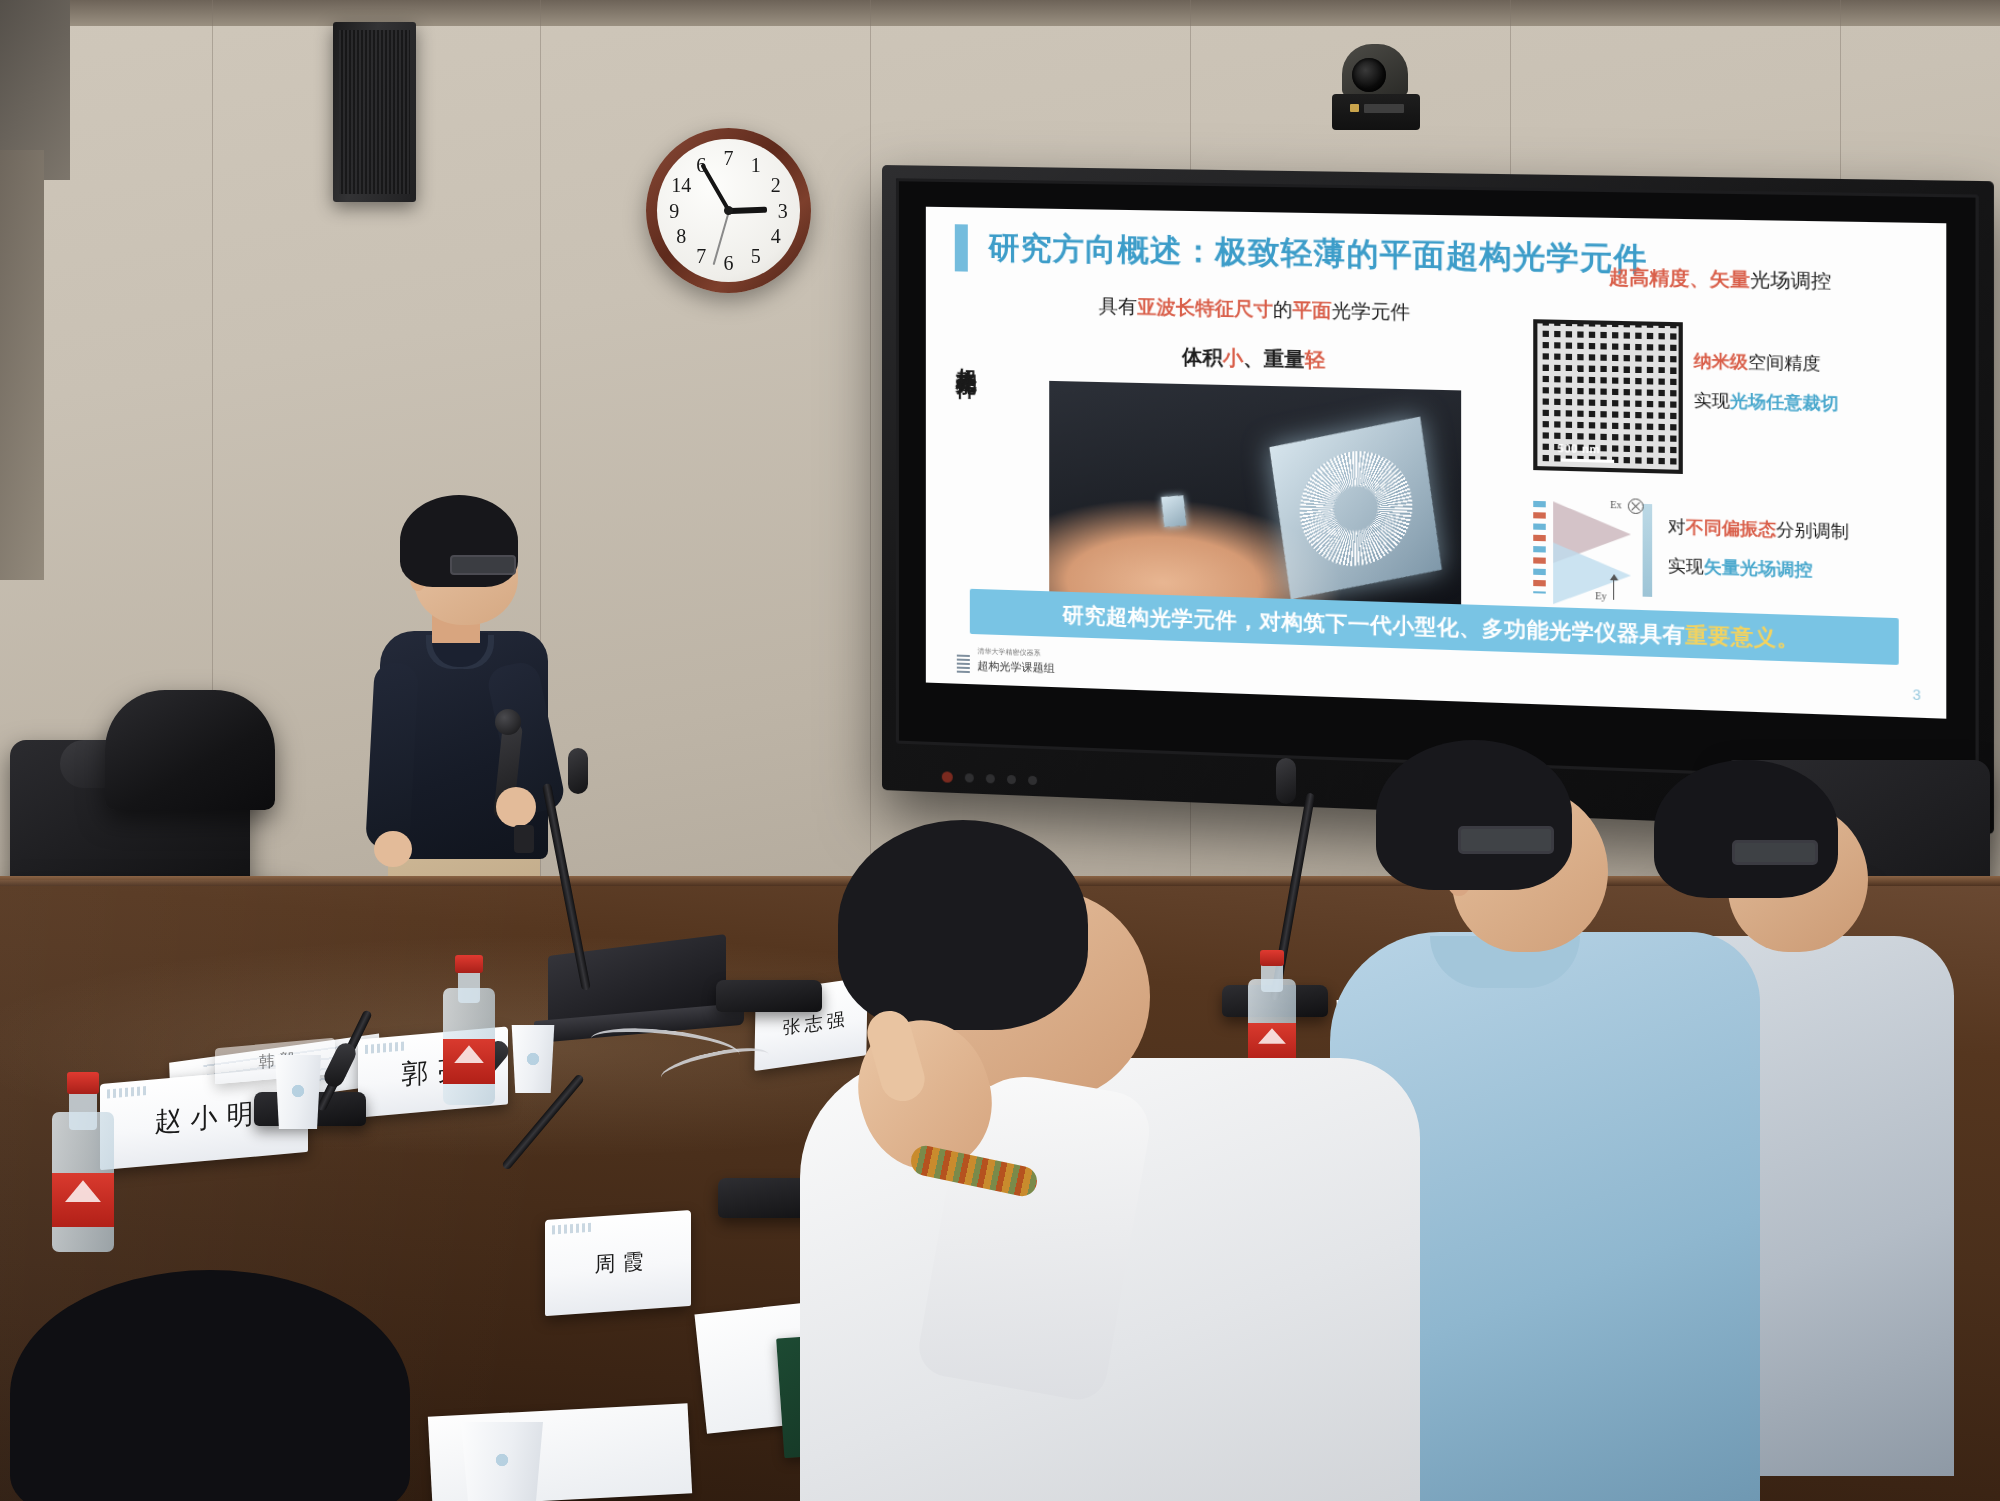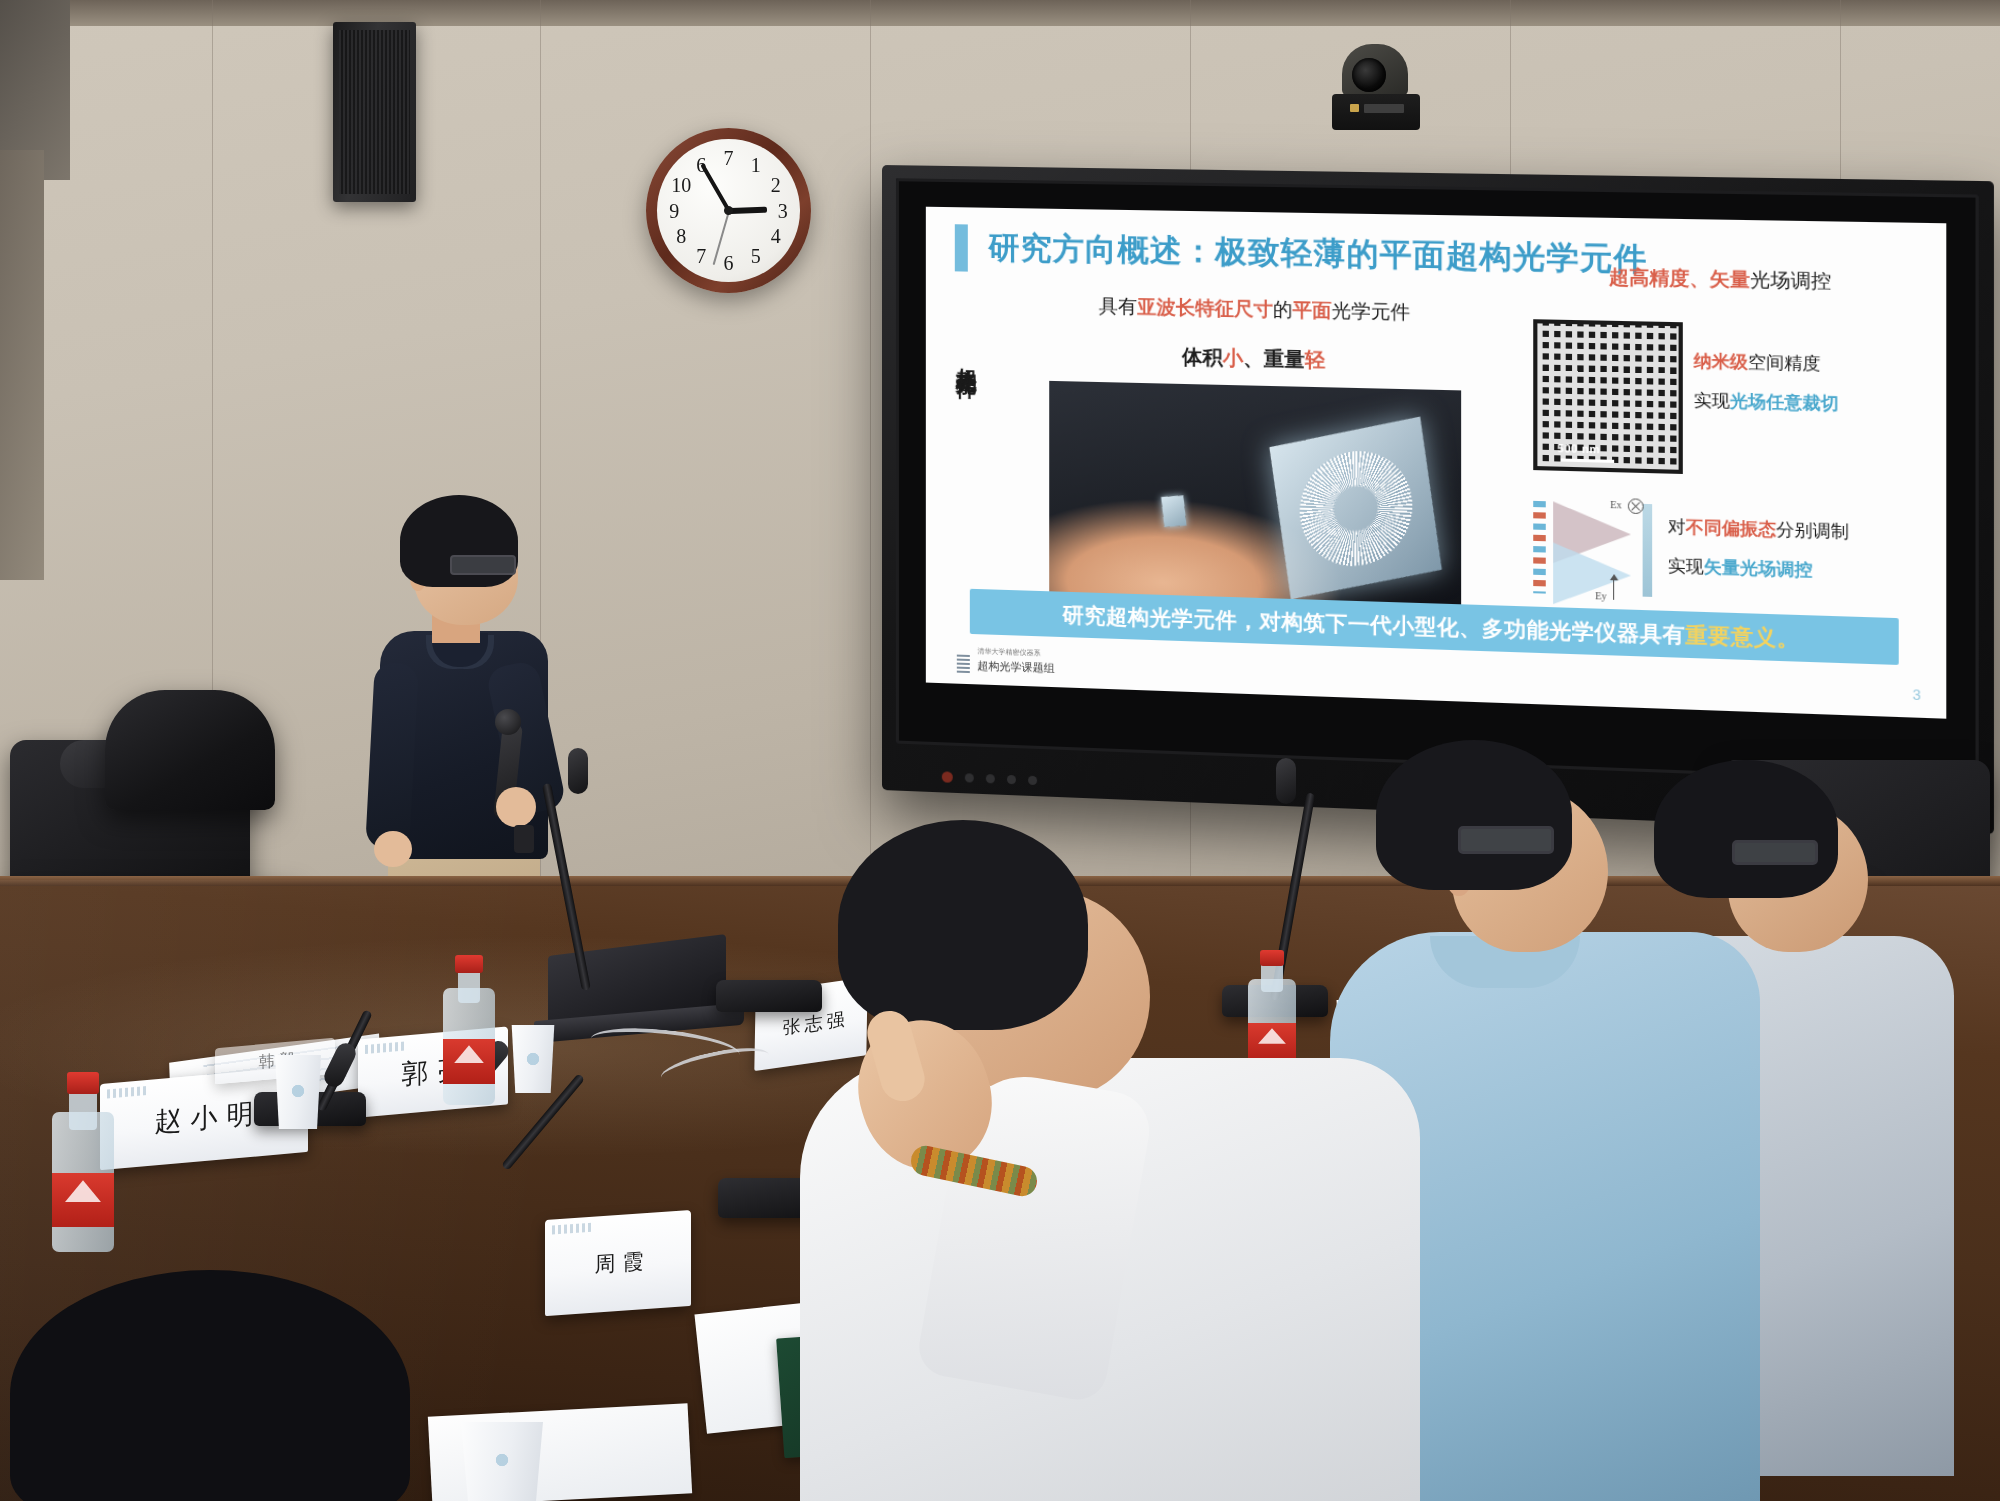--- a/index.html
+++ b/index.html
@@ -476,21 +476,21 @@
       <div class="c-num" style="left:50%;  top:13%;">7</div>
       <div class="c-num" style="left:69%;  top:18%;">1</div>
       <div class="c-num" style="left:83%;  top:32%;">2</div>
       <div class="c-num" style="left:88%;  top:50%;">3</div>
       <div class="c-num" style="left:83%;  top:68%;">4</div>
       <div class="c-num" style="left:69%;  top:82%;">5</div>
       <div class="c-num" style="left:50%;  top:87%;">6</div>
       <div class="c-num" style="left:31%;  top:82%;">7</div>
       <div class="c-num" style="left:17%;  top:68%;">8</div>
       <div class="c-num" style="left:12%;  top:50%;">9</div>
-      <div class="c-num" style="left:17%;  top:32%;">10</div>
+      <div class="c-num" style="left:17%;  top:32%;">14</div>
       <div class="c-num" style="left:31%;  top:18%;">6</div>
       <div class="hand hour" style="transform:rotate(88deg);"></div>
       <div class="hand min" style="transform:rotate(330deg);"></div>
       <div class="hand sec" style="transform:rotate(196deg);"></div>
       <div class="clock-pin"></div>
     </div>
   </div>
 
   <div class="ptz">
     <div class="ptz-head"></div>

